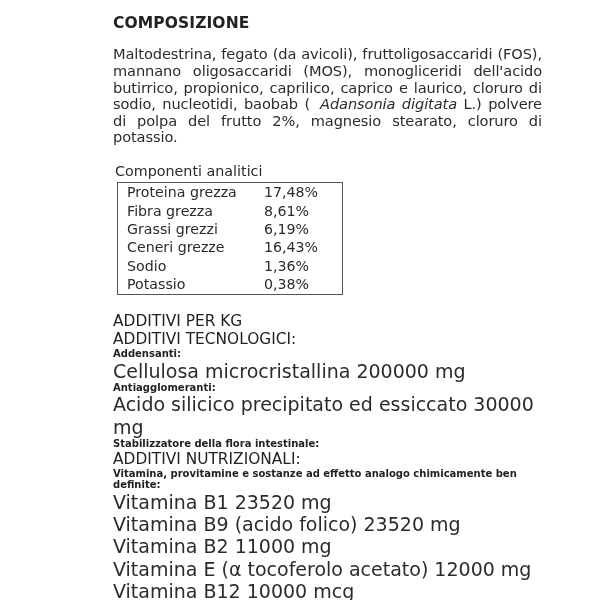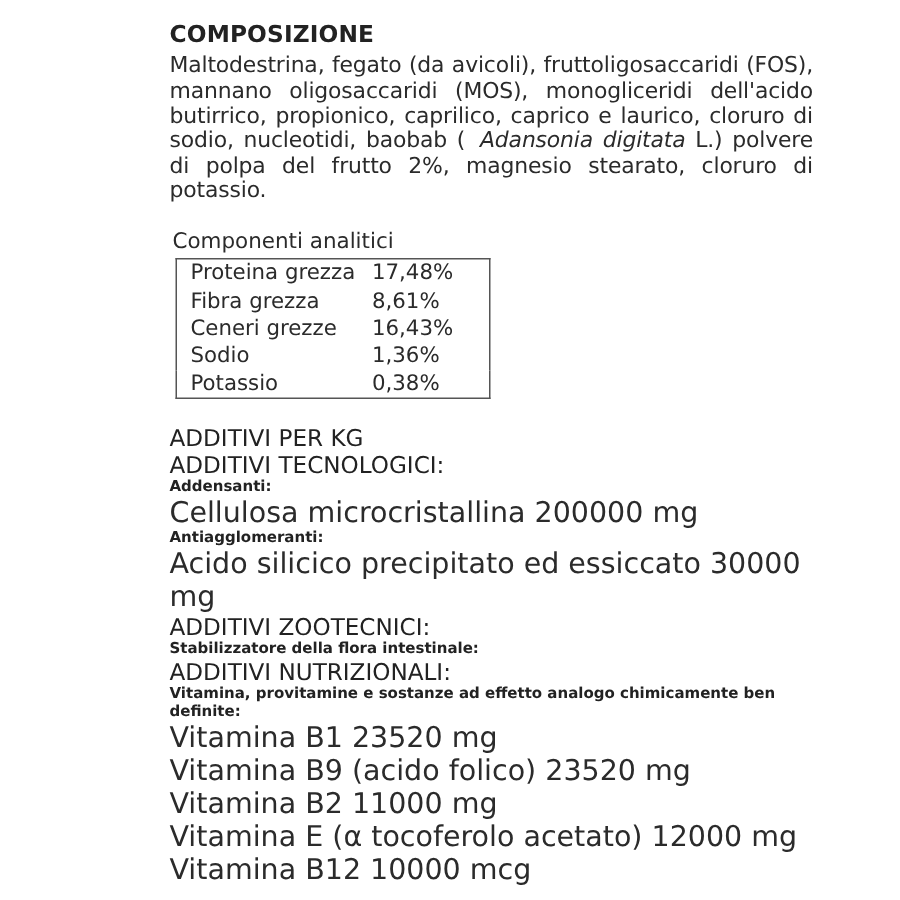--- a/index.html
+++ b/index.html
@@ -19,21 +19,21 @@
     width: 600px;
     height: 600px;
     box-sizing: border-box;
     padding: 14px 58px 0 113px;
   }
   .section-heading {
     font-size: 15.5px;
     font-weight: bold;
     line-height: 1.18;
     letter-spacing: 0.1px;
-    margin: 0 0 4px 0;
+    margin: 0 0 14px 0;
     color: #222;
   }
   .body-text {
     font-size: 14.6px;
     line-height: 1.14;
     text-align: justify;
     margin: 0;
     color: #2b2b2b;
     letter-spacing: -0.1px;
   }
@@ -45,21 +45,21 @@
     margin-top: 17px;
   }
   .analytics-title {
     font-size: 14.3px;
     margin: 0 0 3px 2px;
     color: #2b2b2b;
   }
   table.analytics {
     border-collapse: collapse;
     border: 1px solid #555;
-    width: 210px;
+    width: 226px;
     margin-left: 4px;
   }
   table.analytics td {
     font-size: 14.2px;
     line-height: 1.16;
     padding: 1px 0 1px 0;
     color: #2b2b2b;
     border: none;
   }
   table.analytics td.name {
@@ -110,20 +110,24 @@
       <tbody>
         <tr>
           <td class="name">Proteina grezza</td>
           <td class="value">17,48%</td>
         </tr>
         <tr>
           <td class="name">Fibra grezza</td>
           <td class="value">8,61%</td>
         </tr>
         <tr>
+          <td class="name">Grassi grezzi</td>
+          <td class="value">6,19%</td>
+        </tr>
+        <tr>
           <td class="name">Ceneri grezze</td>
           <td class="value">16,43%</td>
         </tr>
         <tr>
           <td class="name">Sodio</td>
           <td class="value">1,36%</td>
         </tr>
         <tr>
           <td class="name">Potassio</td>
           <td class="value">0,38%</td>
@@ -132,21 +136,20 @@
     </table>
   </div>
 
   <div class="additives">
     <div class="add-head">ADDITIVI PER KG</div>
     <div class="add-head">ADDITIVI TECNOLOGICI:</div>
     <div class="add-sub">Addensanti:</div>
     <div class="add-line">Cellulosa microcristallina 200000 mg</div>
     <div class="add-sub">Antiagglomeranti:</div>
     <div class="add-line">Acido silicico precipitato ed essiccato 30000 mg</div>
-    <div class="add-head">ADDITIVI ZOOTECNICI:</div>
     <div class="add-sub">Stabilizzatore della flora intestinale:</div>
     <div class="add-head">ADDITIVI NUTRIZIONALI:</div>
     <div class="add-sub">Vitamina, provitamine e sostanze ad effetto analogo chimicamente ben definite:</div>
     <div class="add-line">Vitamina B1 23520 mg</div>
     <div class="add-line">Vitamina B9 (acido folico) 23520 mg</div>
     <div class="add-line">Vitamina B2 11000 mg</div>
     <div class="add-line">Vitamina E (α tocoferolo acetato) 12000 mg</div>
     <div class="add-line">Vitamina B12 10000 mcg</div>
   </div>
 

